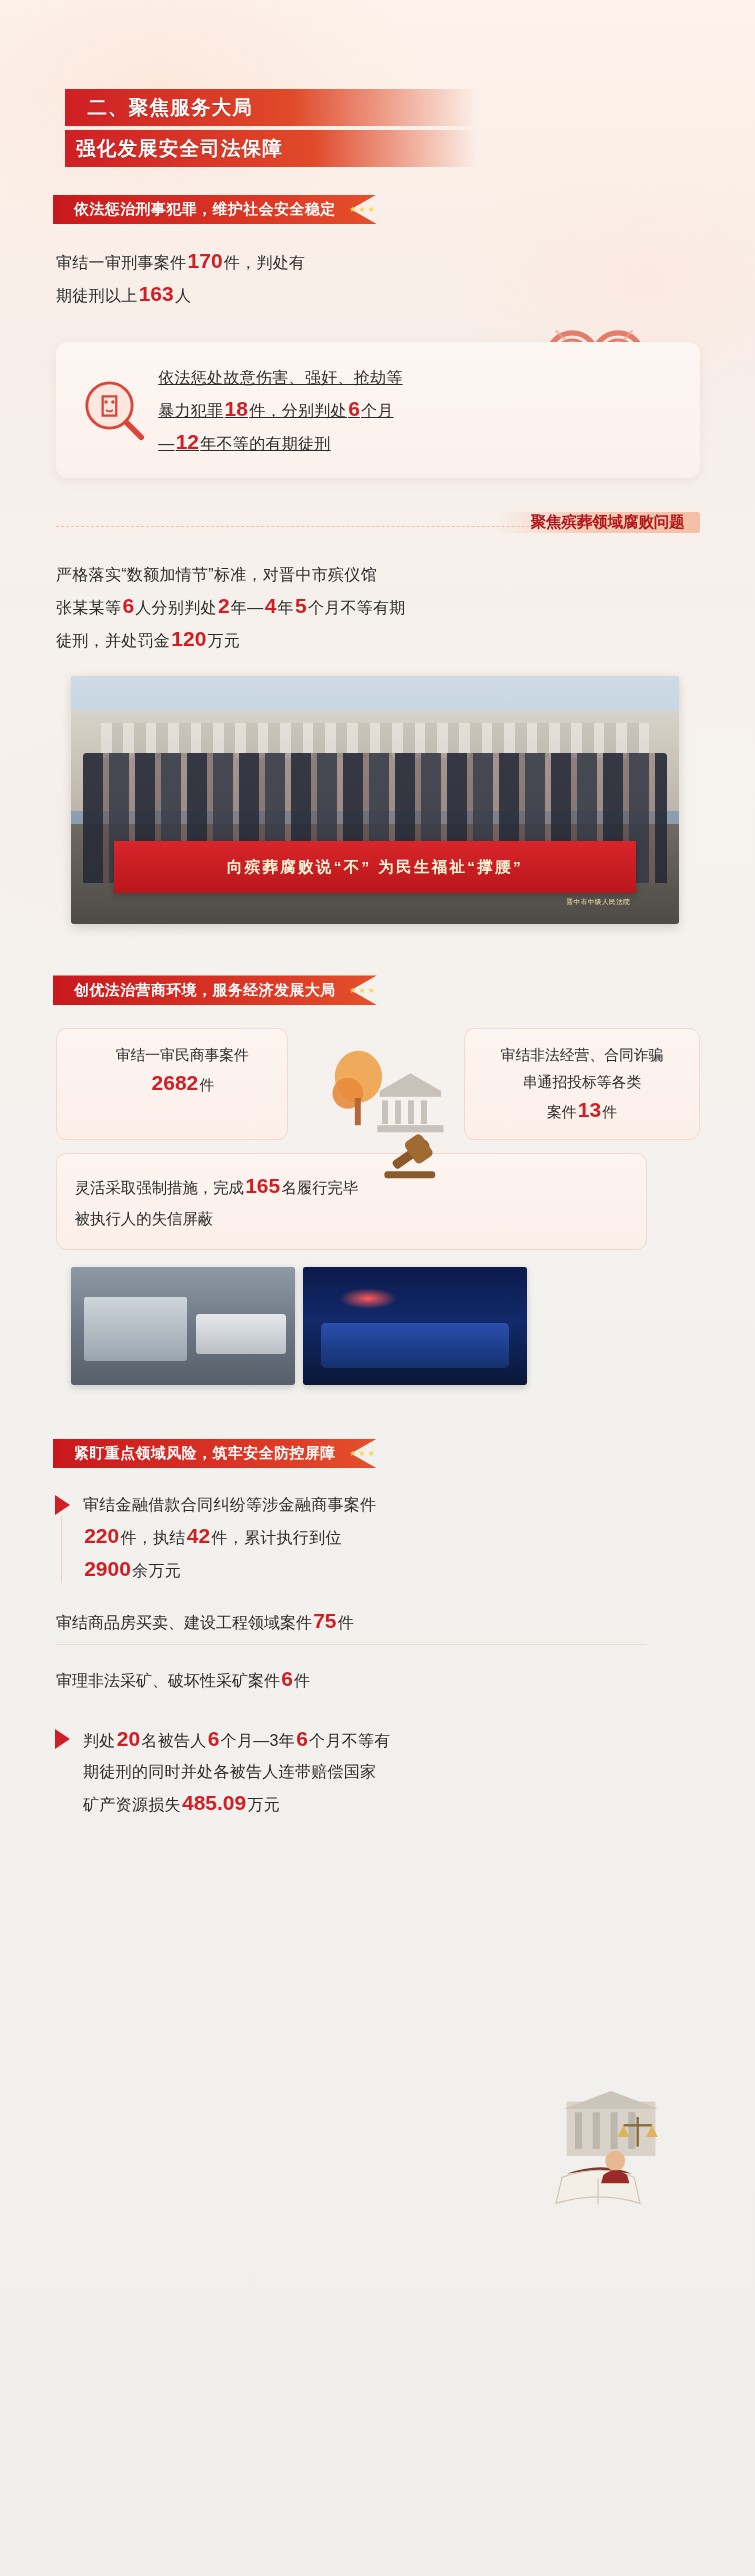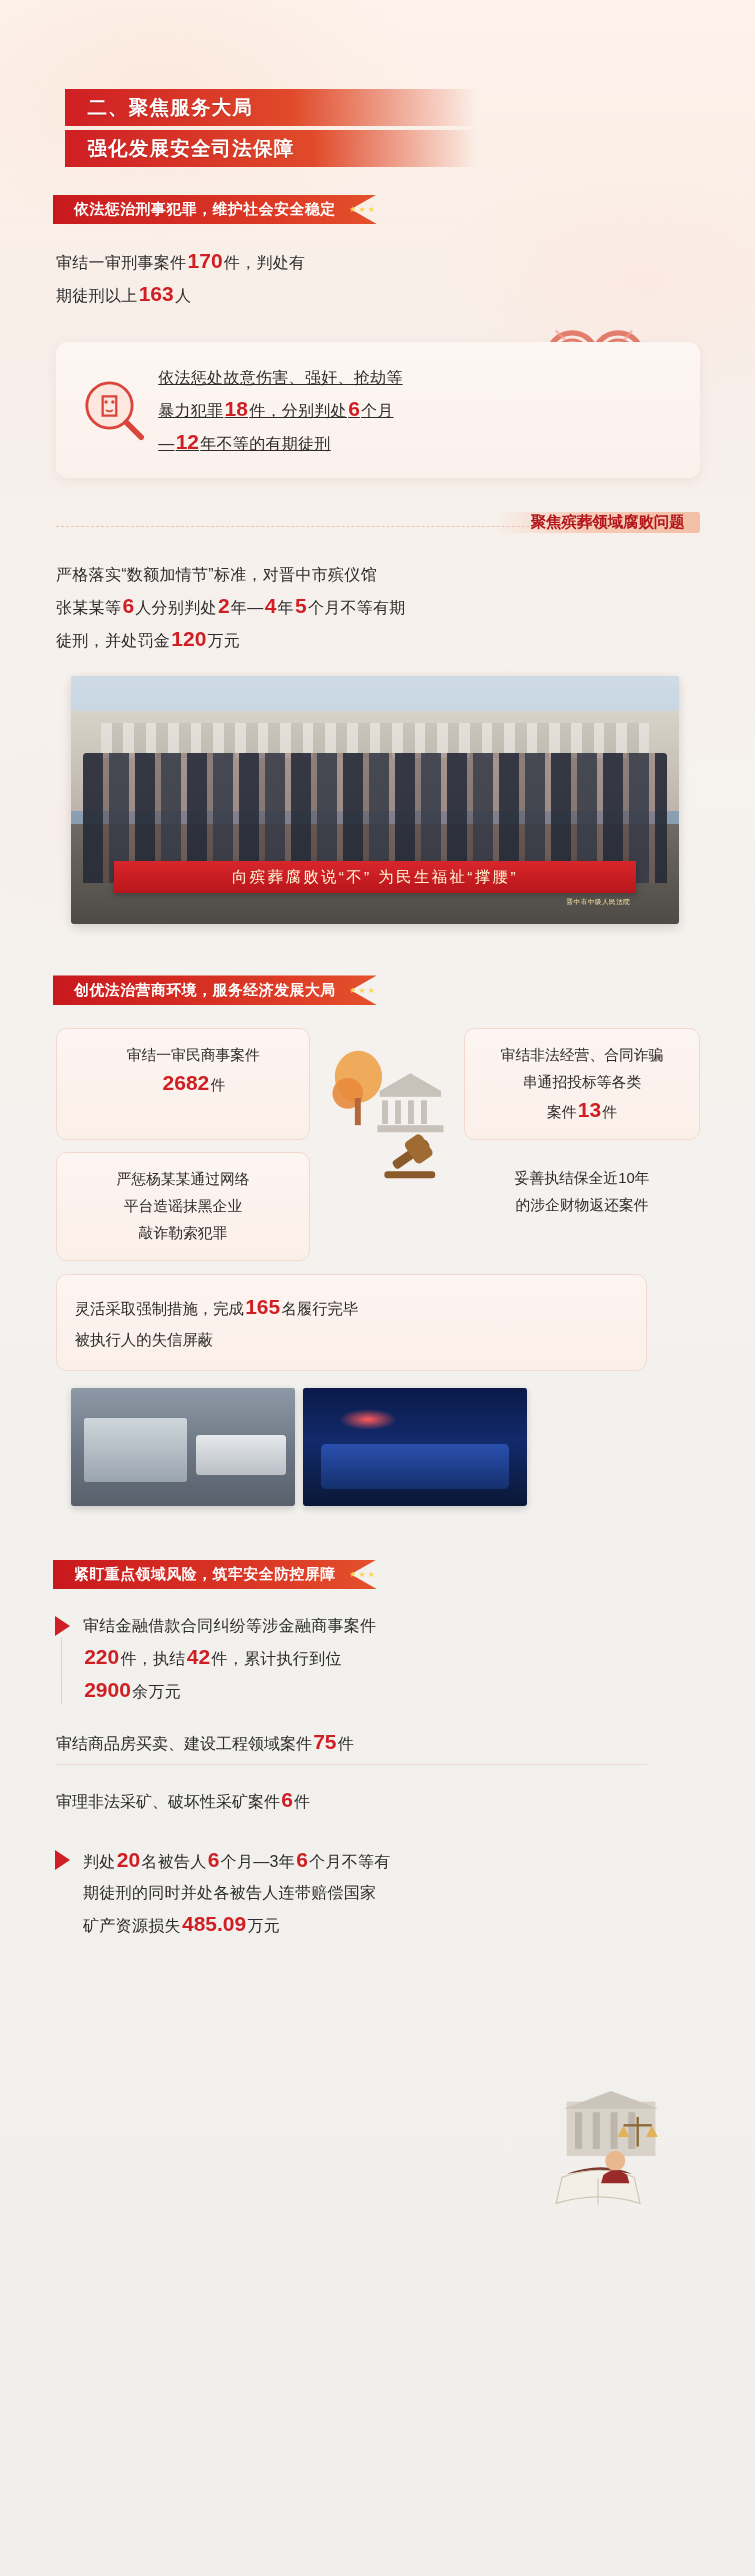--- a/index.html
+++ b/index.html
@@ -45,20 +45,21 @@
     background: linear-gradient(90deg, #cf1f24 0%, #e04a2a 55%, rgba(224,74,42,0) 100%);
     height: 37px;
     display: flex;
     align-items: center;
     padding-left: 22.4px;
     box-sizing: border-box;
   }
   .header-banner .bar2 {
     margin-top: 3.5px;
     background: linear-gradient(90deg, #cf1f24 0%, #e04a2a 60%, rgba(224,74,42,0) 100%);
+    padding-left: 11px;
   }
   .header-banner .bar .txt {
     color: #fff;
     font-size: 19.5px;
     font-weight: bold;
     letter-spacing: 1.2px;
     text-shadow: 0 0.6px 1.2px rgba(0,0,0,.18);
   }
 
   
@@ -191,28 +192,28 @@
       rgba(90,70,70,.55) 20px 26px,
       rgba(55,58,70,.9) 26px 46px,
       rgba(120,90,90,.45) 46px 52px);
     border-radius: 3.5px 3.5px 0 0;
   }
   .photo-banner {
     position: absolute;
     left: 7%;
     right: 7%;
     bottom: 31px;
-    height: 32px;
+    height: 52px;
     background: linear-gradient(180deg,#d8262b 0%, #b8161b 100%);
     display: flex;
     align-items: center;
     justify-content: center;
     color: #fff8d8;
     font-size: 15.4px;
-    font-weight: normal;
+    font-weight: bold;
     letter-spacing: 2.4px;
     box-shadow: 0 1.8px 5.9px rgba(0,0,0,.25);
   }
   .photo-banner-sub {
     position:absolute; right: 8%; bottom: 17.7px;
     color:#ffe9a8; font-size: 6.5px; letter-spacing:0.6px;
   }
 
   
   .sec2 { margin-top: 51px; }
@@ -228,21 +229,21 @@
     border: 1.2px solid #f3d9cd;
     border-radius: 10.6px;
     padding: 13px 15.4px;
     box-sizing: border-box;
     color: #2b2b2b;
     font-size: 14.8px;
     line-height: 27px;
     text-align: center;
   }
   .row1 { display: flex; gap: 13px; align-items: stretch; }
-  .c-a { width: 254px; padding-left: 36px; }
+  .c-a { width: 232px; padding-left: 36px; }
   .c-b { width: 236px; margin-left: auto; }
   .row2 { display: flex; gap: 13px; margin-top: 11.8px; align-items: stretch; }
   .c-c { width: 254px; }
   .c-d { width: 236px; margin-left: auto; background: none; border: none; text-align: center; }
   .c-wide {
     margin-top: 13px;
     width: 591px;
     text-align: left;
     line-height: 31px;
     font-size: 15.4px;
@@ -457,31 +458,20 @@
         <span>审结一审民商事案件</span><br>
         <span class="num">2682</span><span>件</span>
       </div>
       <div class="card c-b">
         <span>审结非法经营、合同诈骗</span><br>
         <span>串通招投标等各类</span><br>
         <span>案件</span><span class="num num-sm">13</span><span>件</span>
       </div>
     </div>
 
-    <div class="row2">
-      <div class="card c-c">
-        <span>严惩杨某某通过网络</span><br>
-        <span>平台造谣抹黑企业</span><br>
-        <span>敲诈勒索犯罪</span>
-      </div>
-      <div class="card c-d">
-        <span>妥善执结保全近10年</span><br>
-        <span>的涉企财物返还案件</span>
-      </div>
-    </div>
 
     <div class="card c-wide">
       <span>灵活采取强制措施，完成</span><span class="num">165</span><span>名履行完毕</span><br>
       <span>被执行人的失信屏蔽</span>
     </div>
   </div>
 
   <div class="mini-photos">
     <div class="mini one"></div>
     <div class="mini two"></div>

